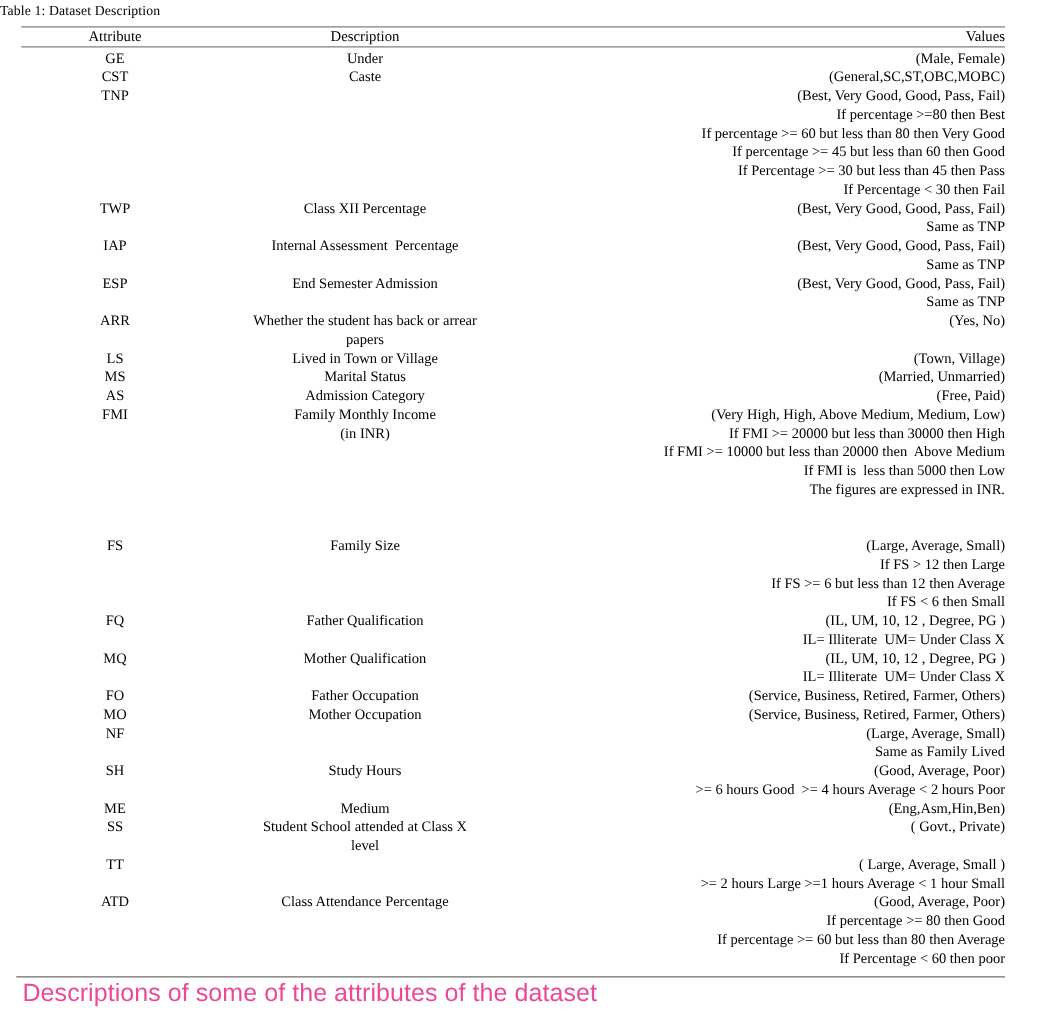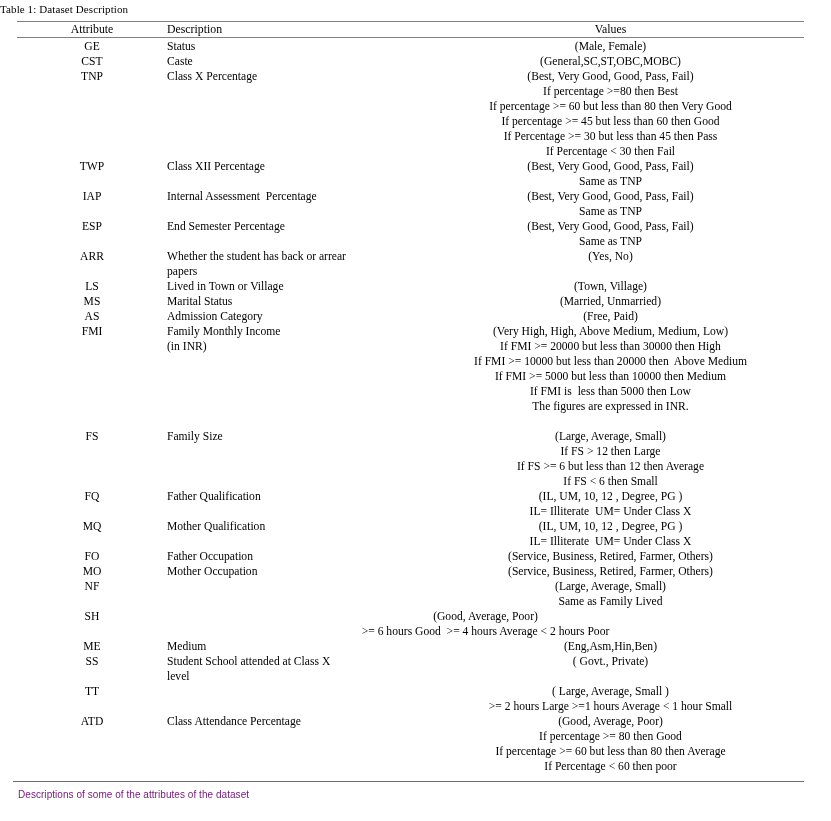--- a/index.html
+++ b/index.html
@@ -60,25 +60,25 @@
     width: 100%;
   }
   .c-attr {
     width: 150px;
     flex: 0 0 150px;
     text-align: center;
   }
   .c-desc {
     width: 250px;
     flex: 0 0 250px;
-    text-align: left;
+    text-align: center;
   }
   .c-val {
     flex: 1 1 auto;
-    text-align: center;
+    text-align: right;
   }
   .hdr {
     height: 15px;
     line-height: 14px;
   }
   .hdr .c-attr,
   .hdr .c-desc,
   .hdr .c-val {
     font-size: 11.8px;
   }
@@ -87,23 +87,23 @@
 
   .cell-line { display: block; white-space: pre; }
   .cell-sub  { display: block; white-space: pre; }
 
   
   .figure-caption {
     position: absolute;
     left: 18px;
     top: 786px;
     font-family: "Liberation Sans", "DejaVu Sans", sans-serif;
-    font-size: 10px;
+    font-size: 20px;
     line-height: 18px;
-    color: #701a75;
+    color: #ec4899;
     letter-spacing: 0.05px;
     white-space: pre;
   }
 </style>
 </head>
 <body>
 
 <div id="page">
 
   <div class="table-title">Table 1: Dataset Description</div>
@@ -118,45 +118,37 @@
       <div class="c-attr">Attribute</div>
       <div class="c-desc">Description</div>
       <div class="c-val">Values</div>
     </div>
     <div class="hdr-gap"></div>
 
     <div id="rows-host">
         <div class="row">
           <div class="c-attr">GE</div>
           <div class="c-desc">
-            <span class="cell-line">Status</span>
+            <span class="cell-line">Under</span>
           </div>
           <div class="c-val">
             <span class="cell-line">(Male, Female)</span>
           </div>
         </div>
         <div class="row">
           <div class="c-attr">CST</div>
           <div class="c-desc">
             <span class="cell-line">Caste</span>
           </div>
           <div class="c-val">
             <span class="cell-line">(General,SC,ST,OBC,MOBC)</span>
           </div>
         </div>
         <div class="row">
           <div class="c-attr">TNP</div>
-          <div class="c-desc">
-            <span class="cell-line">Class X Percentage</span>
-            <span class="cell-sub">&nbsp;</span>
-            <span class="cell-sub">&nbsp;</span>
-            <span class="cell-sub">&nbsp;</span>
-            <span class="cell-sub">&nbsp;</span>
-            <span class="cell-sub">&nbsp;</span>
-          </div>
           <div class="c-val">
             <span class="cell-line">(Best, Very Good, Good, Pass, Fail)</span>
             <span class="cell-sub">If percentage &gt;=80 then Best</span>
             <span class="cell-sub">If percentage &gt;= 60 but less than 80 then Very Good</span>
             <span class="cell-sub">If percentage &gt;= 45 but less than 60 then Good</span>
             <span class="cell-sub">If Percentage &gt;= 30 but less than 45 then Pass</span>
             <span class="cell-sub">If Percentage &lt; 30 then Fail</span>
           </div>
         </div>
         <div class="row">
@@ -177,21 +169,21 @@
             <span class="cell-sub">&nbsp;</span>
           </div>
           <div class="c-val">
             <span class="cell-line">(Best, Very Good, Good, Pass, Fail)</span>
             <span class="cell-sub">Same as TNP</span>
           </div>
         </div>
         <div class="row">
           <div class="c-attr">ESP</div>
           <div class="c-desc">
-            <span class="cell-line">End Semester Percentage</span>
+            <span class="cell-line">End Semester Admission</span>
             <span class="cell-sub">&nbsp;</span>
           </div>
           <div class="c-val">
             <span class="cell-line">(Best, Very Good, Good, Pass, Fail)</span>
             <span class="cell-sub">Same as TNP</span>
           </div>
         </div>
         <div class="row">
           <div class="c-attr">ARR</div>
           <div class="c-desc">
@@ -238,21 +230,20 @@
             <span class="cell-sub">&nbsp;</span>
             <span class="cell-sub">&nbsp;</span>
             <span class="cell-sub">&nbsp;</span>
             <span class="cell-sub">&nbsp;</span>
             <span class="cell-sub">&nbsp;</span>
           </div>
           <div class="c-val">
             <span class="cell-line">(Very High, High, Above Medium, Medium, Low)</span>
             <span class="cell-sub">If FMI &gt;= 20000 but less than 30000 then High</span>
             <span class="cell-sub">If FMI &gt;= 10000 but less than 20000 then  Above Medium</span>
-            <span class="cell-sub">If FMI &gt;= 5000 but less than 10000 then Medium</span>
             <span class="cell-sub">If FMI is  less than 5000 then Low</span>
             <span class="cell-sub">The figures are expressed in INR.</span>
           </div>
         </div>
         <div class="row">
           <div class="c-attr">FS</div>
           <div class="c-desc">
             <span class="cell-line">Family Size</span>
             <span class="cell-sub">&nbsp;</span>
             <span class="cell-sub">&nbsp;</span>
@@ -310,20 +301,24 @@
           <div class="c-desc">
             <span class="cell-sub">&nbsp;</span>
           </div>
           <div class="c-val">
             <span class="cell-line">(Large, Average, Small)</span>
             <span class="cell-sub">Same as Family Lived</span>
           </div>
         </div>
         <div class="row">
           <div class="c-attr">SH</div>
+          <div class="c-desc">
+            <span class="cell-line">Study Hours</span>
+            <span class="cell-sub">&nbsp;</span>
+          </div>
           <div class="c-val">
             <span class="cell-line">(Good, Average, Poor)</span>
             <span class="cell-sub">&gt;= 6 hours Good  &gt;= 4 hours Average &lt; 2 hours Poor</span>
           </div>
         </div>
         <div class="row">
           <div class="c-attr">ME</div>
           <div class="c-desc">
             <span class="cell-line">Medium</span>
           </div>

